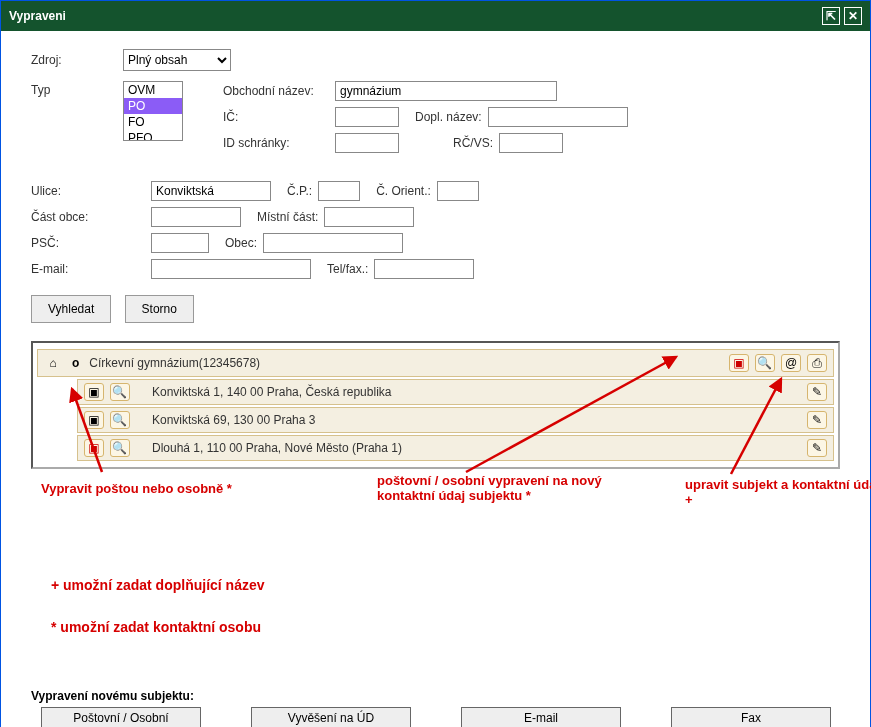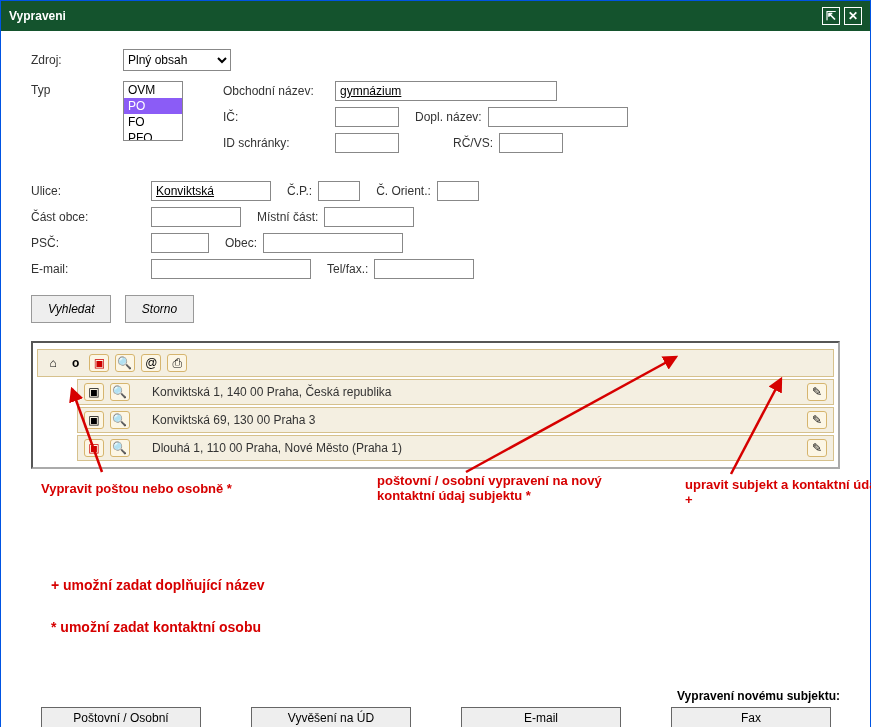--- a/index.html
+++ b/index.html
@@ -12,49 +12,49 @@
   .row { display: flex; align-items: center; margin-bottom: 6px; }
   .lbl { width: 92px; color: #333; }
   select.zdroj { width: 108px; background: #fff; border: 1px solid #888; height: 22px; font-size: 12px; }
   .typ-section { display: flex; align-items:flex-start; margin-top: 10px; }
   .typ-section .lbl { width: 92px; padding-top: 2px;}
   .typ-list { width: 60px; height: 60px; border: 1px solid #888; font-size: 12px; overflow:hidden; }
   .typ-list .opt { padding: 1px 4px; cursor:pointer; }
   .typ-list .sel { background: #8b5cf6; color: #fff; }
   .typ-right { margin-left: 40px; flex:1; }
   .typ-right .row .lbl2 { width: 112px; color:#333; }
-  input[type=text] { border: 1px solid #888; height: 20px; padding: 0 4px; font-size: 12px; text-decoration: underline; }
+  input[type=text] { border: 1px solid #888; height: 20px; padding: 0 4px; font-size: 12px; }
   .fw { width: 222px; }
   .sm { width: 64px; }
   .addr-block { margin-top: 22px; }
   .addr-block .row .lbl { width: 120px; }
   .ilbl { margin-left:16px; margin-right:6px; color:#333;}
   .btns { margin-top: 16px; }
-  .btn { border: 1px solid #999; background: #eee; padding: 6px 16px; cursor: pointer; font-size: 12px; font-style: italic; }
+  .btn { border: 1px solid #999; background: #eee; padding: 6px 16px; cursor: pointer; font-size: 12px; }
   .btn + .btn { margin-left: 10px; }
   .results { border: 2px inset #aaa; margin-top: 18px; padding:4px 2px; }
   .subject { display: flex; align-items: center; background: #f4efe1; border: 1px solid #d6c18d; padding: 4px 6px; margin: 2px; }
   .subject .home-icon { width:18px; text-align:center;}
   .subject .badge { font-weight:bold; margin: 0 10px; }
   .subject .title { flex:1; color:#333; }
   .subject .iconset { display:flex; gap:6px; }
   .icon-btn { width: 20px; height: 18px; border:1px solid #d6b56e; border-radius:3px; background:#fcf6e5; display:flex; align-items:center; justify-content:center; font-size:12px; cursor:pointer; }
   .addr-row { display:flex; align-items:center; background:#f4efe1; border:1px solid #d6c18d; padding:3px 6px; margin:2px 2px 2px 42px; }
   .addr-row .icons-left { display:flex; gap:6px; width:60px; }
   .addr-row .addr { flex:1; color:#333; padding-left:8px; }
   .addr-row .icons-right { }
   .annotations { position: relative; height: 200px; padding: 10px 4px; color:#d60000; font-weight: bold; font-size:13px;}
   .anno1 { position:absolute; left:10px; top:12px; }
   .anno2 { position:absolute; left:346px; top:4px; width:260px; }
   .anno3 { position:absolute; left:610px; top:8px; width:200px;margin-left:44px; }
   .anno4 { position:absolute; left:20px; top:108px; color:#d60000; font-size:14px;}
   .anno5 { position:absolute; left:20px; top:150px; color:#d60000; font-size:14px;}
   svg.arrow { position:absolute; overflow:visible; }
   .footer-block { padding: 0 30px 10px 30px; }
-  .footer-title { font-weight:bold; margin-top:10px; margin-bottom:4px;text-align:right; }
+  .footer-title { font-weight:bold; margin-top:10px; margin-bottom:4px; }
   .footer-btns { display:flex; gap:50px; padding-left:10px;}
   .fbtn { border:1px solid #666; background:#eee; padding:3px 0; width:160px; text-align:center; cursor:pointer; font-size:12px;}
 </style>
 </head>
 <body>
 
 <div class="window">
   <div class="titlebar">
     <span>Vypraveni</span>
     <div class="titlebar-controls">
@@ -131,20 +131,21 @@
 
     <div class="btns">
       <button class="btn">Vyhledat</button>
       <button class="btn">Storno</button>
     </div>
 
     <div class="results">
       <div class="subject">
         <span class="home-icon">⌂</span>
         <span class="badge">o</span>
+        <span class="title">Církevní gymnázium(12345678)</span>
         <span class="iconset">
           <span class="icon-btn" style="color:#c00;">▣</span>
           <span class="icon-btn">🔍</span>
           <span class="icon-btn">@</span>
           <span class="icon-btn">⎙</span>
         </span>
       </div>
       <div class="addr-row">
         <span class="icons-left">
           <span class="icon-btn">▣</span>

